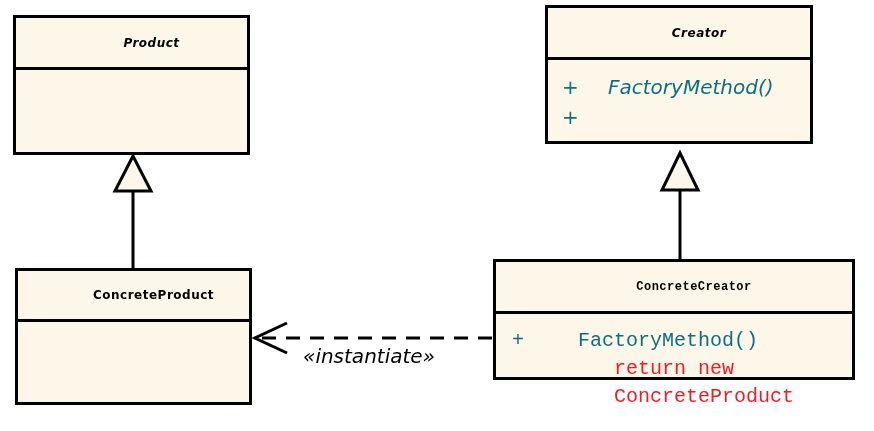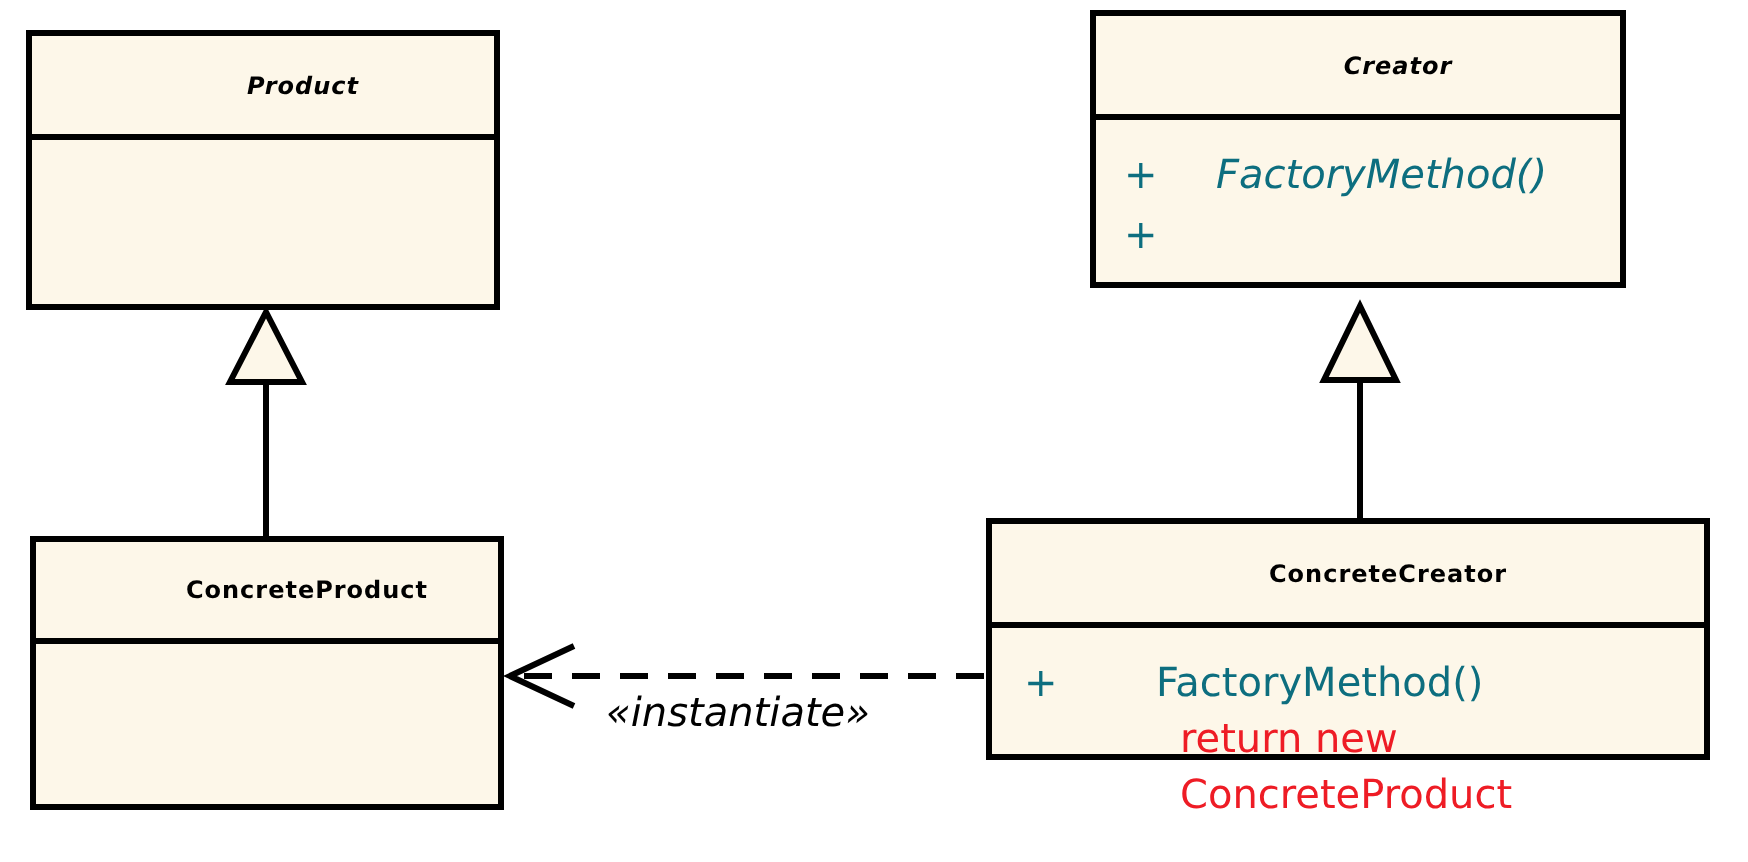--- a/index.html
+++ b/index.html
@@ -59,34 +59,34 @@
   
   #box-creator .method-row { padding-left: 14px; }
   #box-creator .vis { width: 14px; margin-right: 32px; }
 
   
   #box-concrete-creator .methods { padding-top: 13px; }
   #box-concrete-creator .method-row { padding-left: 16px; line-height: 28px; }
   #box-concrete-creator .vis { width: 14px; margin-right: 52px; }
 
   .note-line {
-    padding-left: 94px;
+    padding-left: 118px;
     line-height: 28px;
     font-size: 20px;
     color: #EE1C25;
   }
 
   
   #box-product          { left: 13px;  top: 15px;  width: 237px; height: 140px; }
   #box-product .class-title          { height: 52px; }
   #box-creator          { left: 545px; top: 5px;  width: 268px; height: 139px; }
   #box-creator .class-title          { height: 52px; }
   #box-concrete-product { left: 15px;  top: 268px; width: 237px; height: 137px; }
   #box-concrete-product .class-title { height: 51px; }
-  #box-concrete-creator { left: 493px; top: 259px; width: 362px; height: 121px; }
+  #box-concrete-creator { left: 493px; top: 259px; width: 362px; height: 121px; font-family: Liberation Mono, monospace; }
   #box-concrete-creator .class-title { height: 52px; }
 
   .instantiate-label {
     position: absolute;
     left: 284px;
     top: 344px;
     width: 170px;
     text-align: center;
     font-size: 20px;
     color: #000000;

